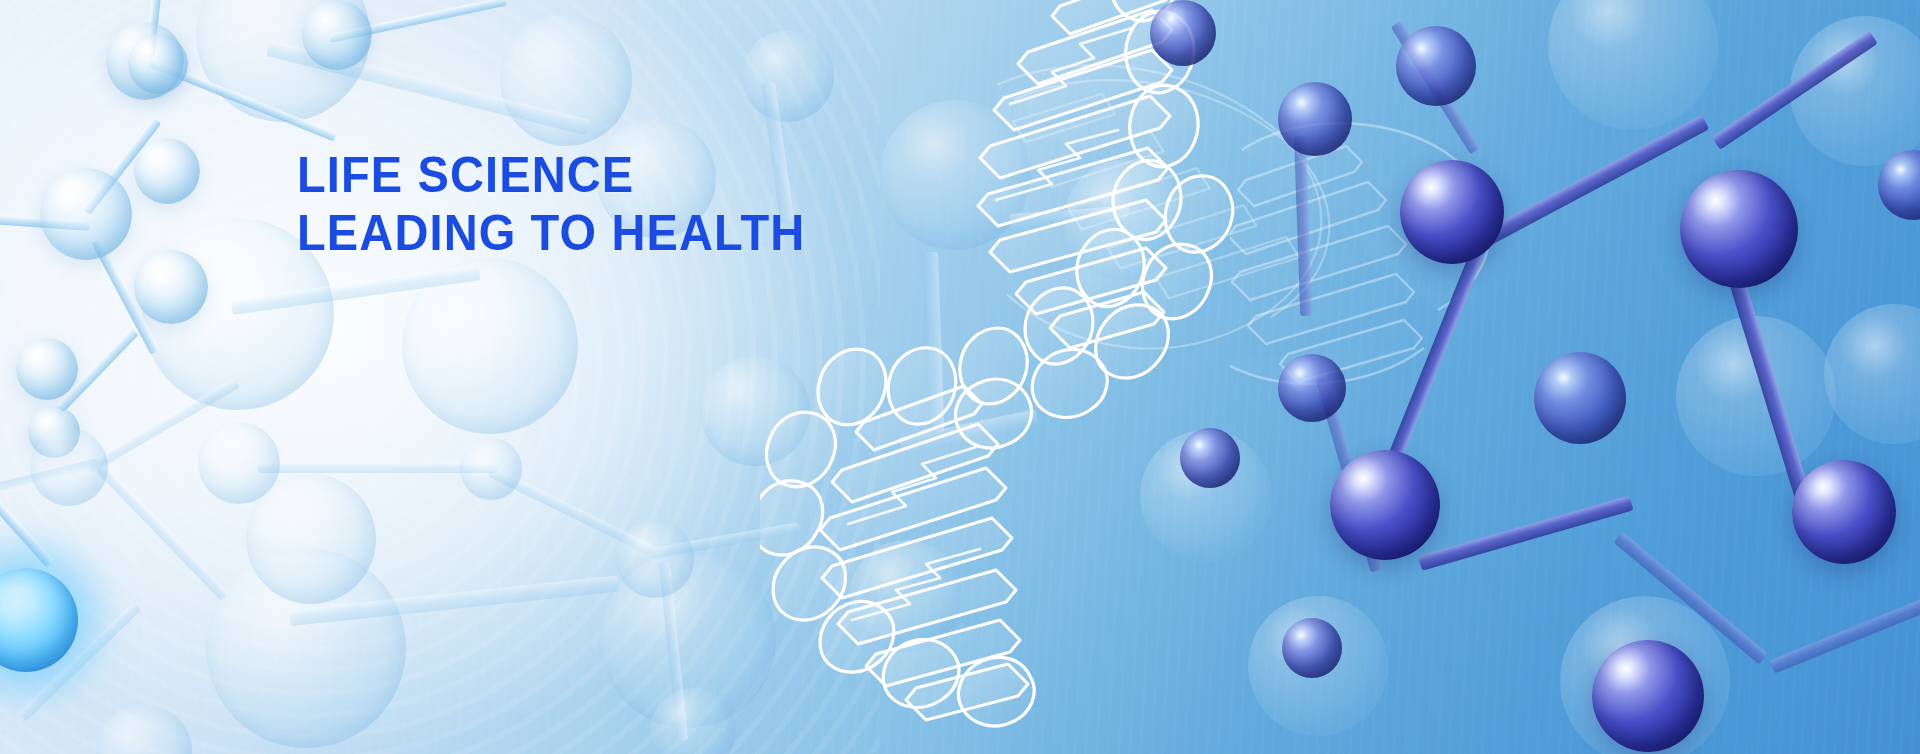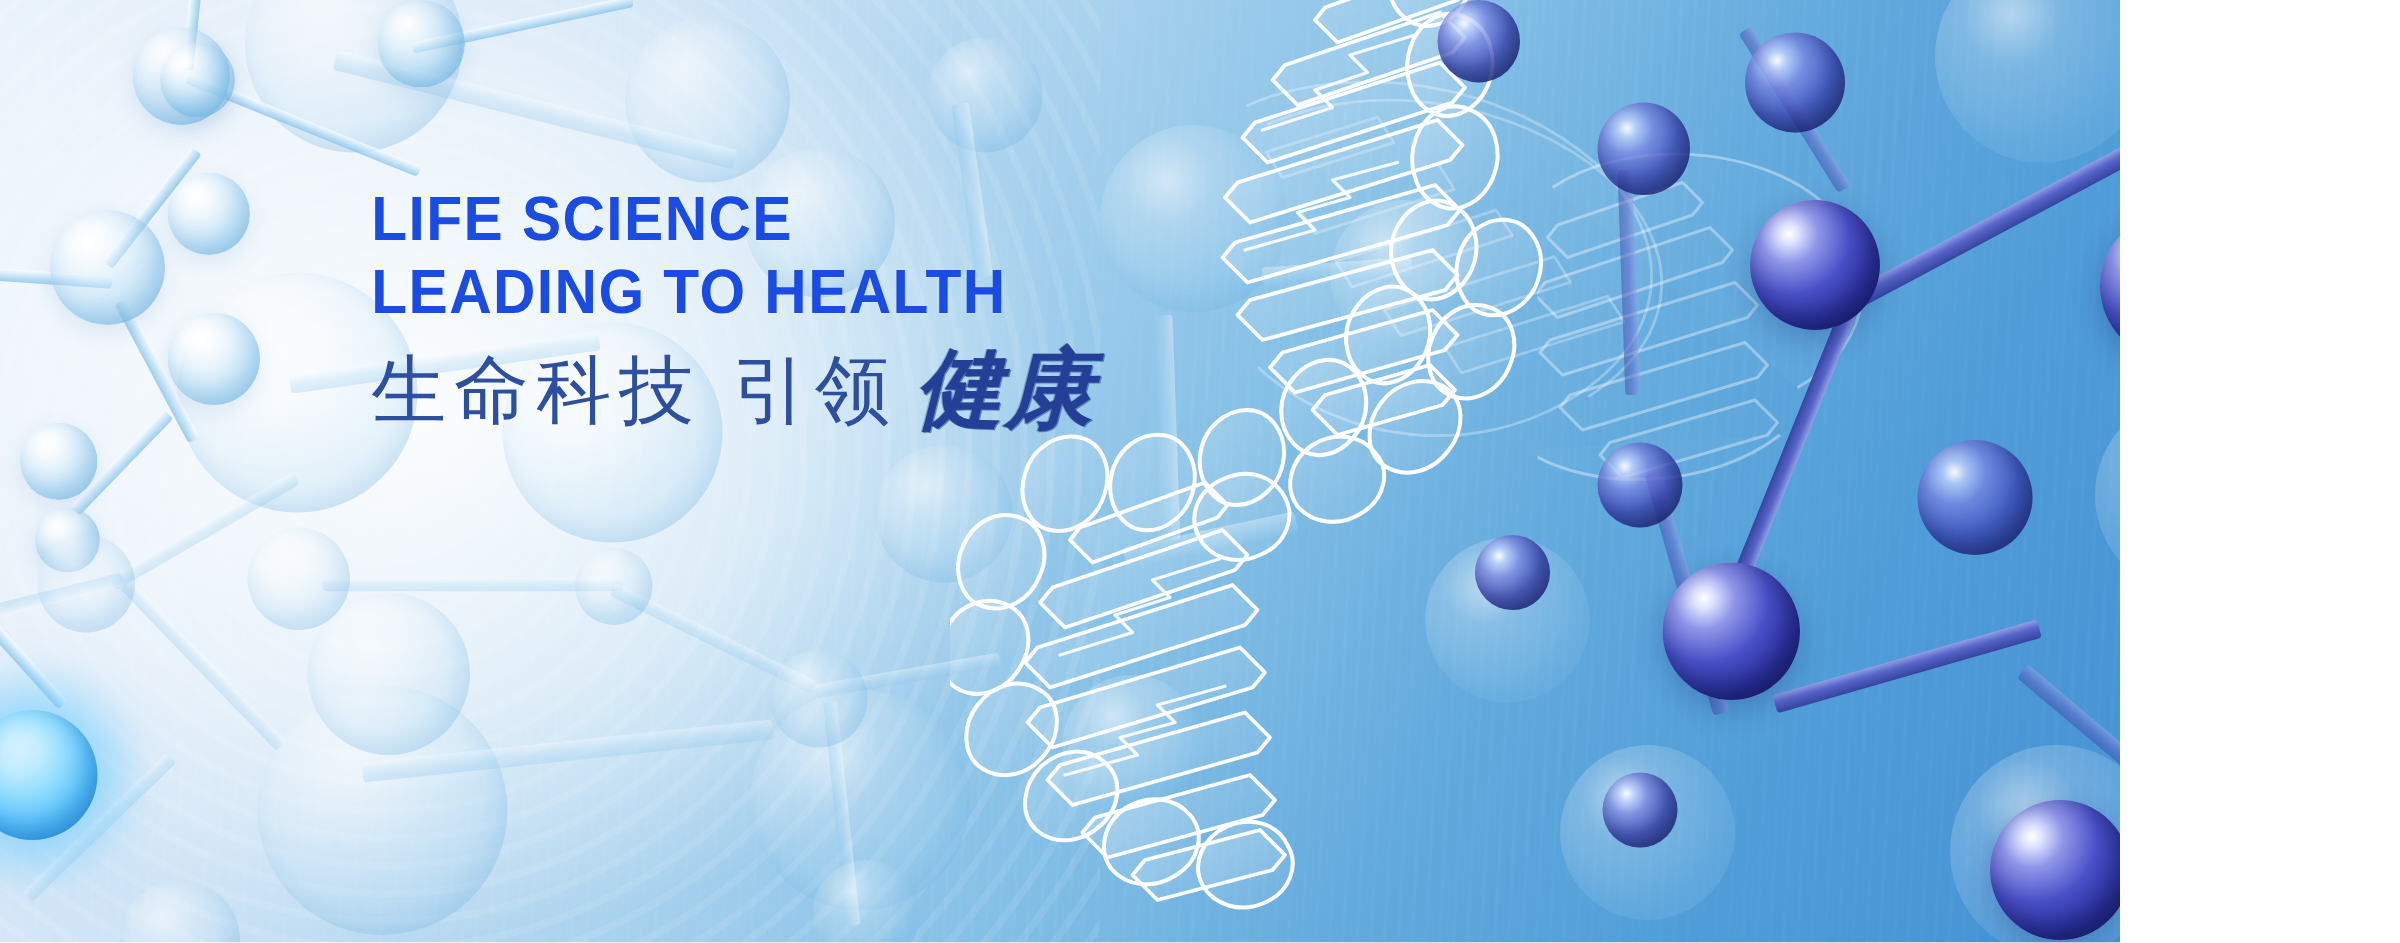--- a/index.html
+++ b/index.html
@@ -1,19 +1,19 @@
 <!DOCTYPE html>
 <html><head>
 <meta charset="utf-8">
 <style>
   html,body{margin:0;padding:0;}
   body{width:1920px;height:754px;overflow:hidden;font-family:"Liberation Sans",sans-serif;}
 
   #banner{
-    position:relative;width:1696px;height:754px;overflow:hidden;
+    position:relative;width:1920px;height:754px;overflow:hidden;
     background:
       radial-gradient(ellipse 780px 620px at 330px 330px, rgba(255,255,255,.92) 0%, rgba(255,255,255,.55) 38%, rgba(255,255,255,0) 68%),
       linear-gradient(118deg,#e9f3fc 0%, #dceaf8 14%, #cbe2f5 26%, #a9d2ee 42%, #85c0e6 56%, #63aadd 70%, #4f9cd8 84%, #4591d4 100%);
   }
 
   
   .streaks{
     position:absolute;inset:0;
     background:repeating-linear-gradient(93deg,
       rgba(255,255,255,.055) 0px, rgba(255,255,255,.055) 3px,
@@ -298,19 +298,15 @@
     <div class="atom dark mid" style="left:1278px;top:354px;width:68px;height:68px;"></div>
     <div class="atom dark mid" style="left:1180px;top:428px;width:60px;height:60px;"></div>
     <div class="atom dark mid" style="left:1150px;top:0px;width:66px;height:66px;"></div>
     <div class="atom dark mid" style="left:1282px;top:618px;width:60px;height:60px;"></div>
     <div class="atom dark mid" style="left:1878px;top:150px;width:70px;height:70px;"></div>
   </div>
 
   <div class="textblock">
     <div class="en-line">LIFE SCIENCE</div>
     <div class="en-line">LEADING TO HEALTH</div>
-    <div class="cn-row">
-      <span class="cn-a">生命科技  引领</span>
-      <span class="cn-b">健康</span>
-    </div>
   </div>
 
 </div>
 
 </body></html>

